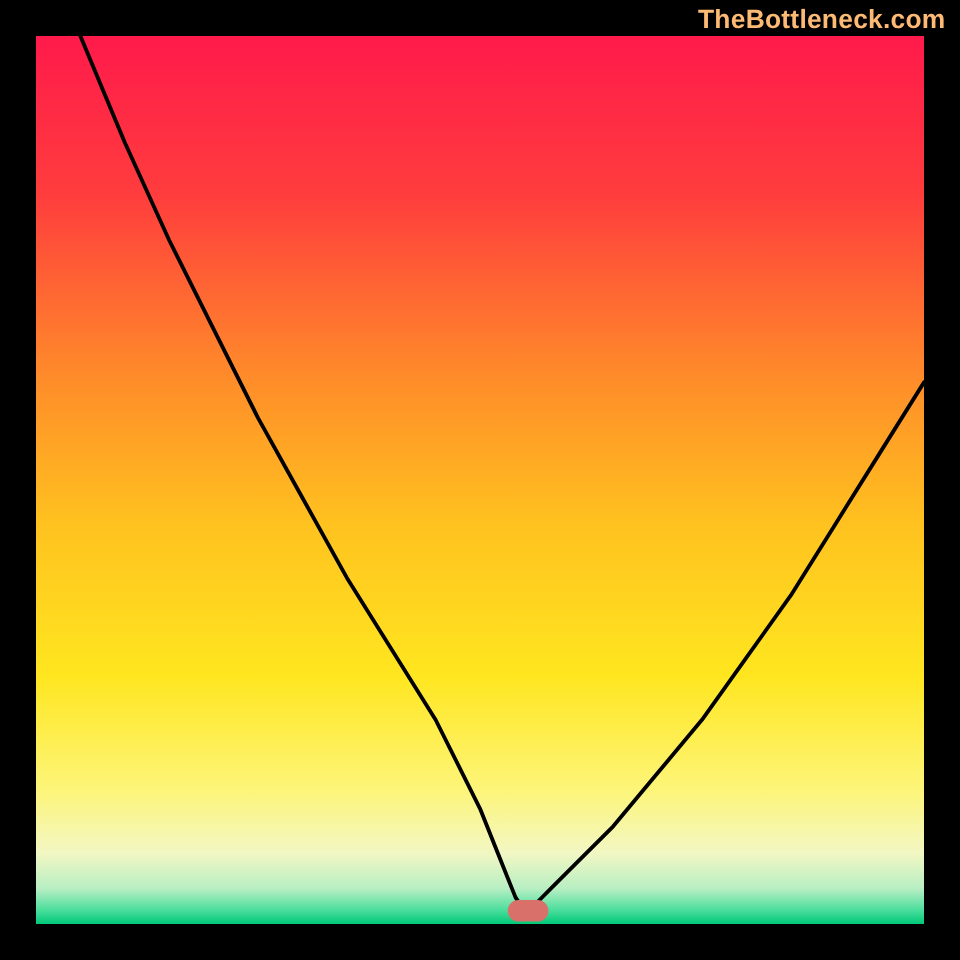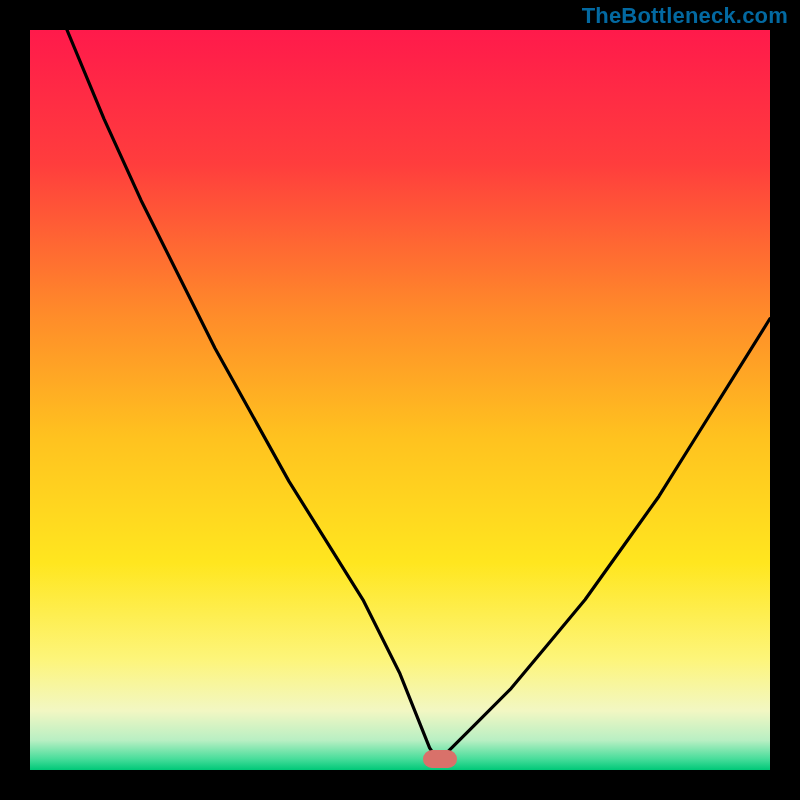--- a/index.html
+++ b/index.html
@@ -44,21 +44,21 @@
     position: absolute;
     border-radius: 9px;
   }
   .watermark {
     position: absolute;
     top: 3px;
     right: 12px;
     font-family: Arial, Helvetica, sans-serif;
     font-size: 22px;
     font-weight: bold;
-    color: #0369a1;
+    color: #fdba74;
     letter-spacing: 0.2px;
   }
 </style>
 </head>
 <body>
 
 <div class="frame">
 
   <div class="plot">
     <svg class="gradient" viewBox="0 0 740 740" preserveAspectRatio="none">

